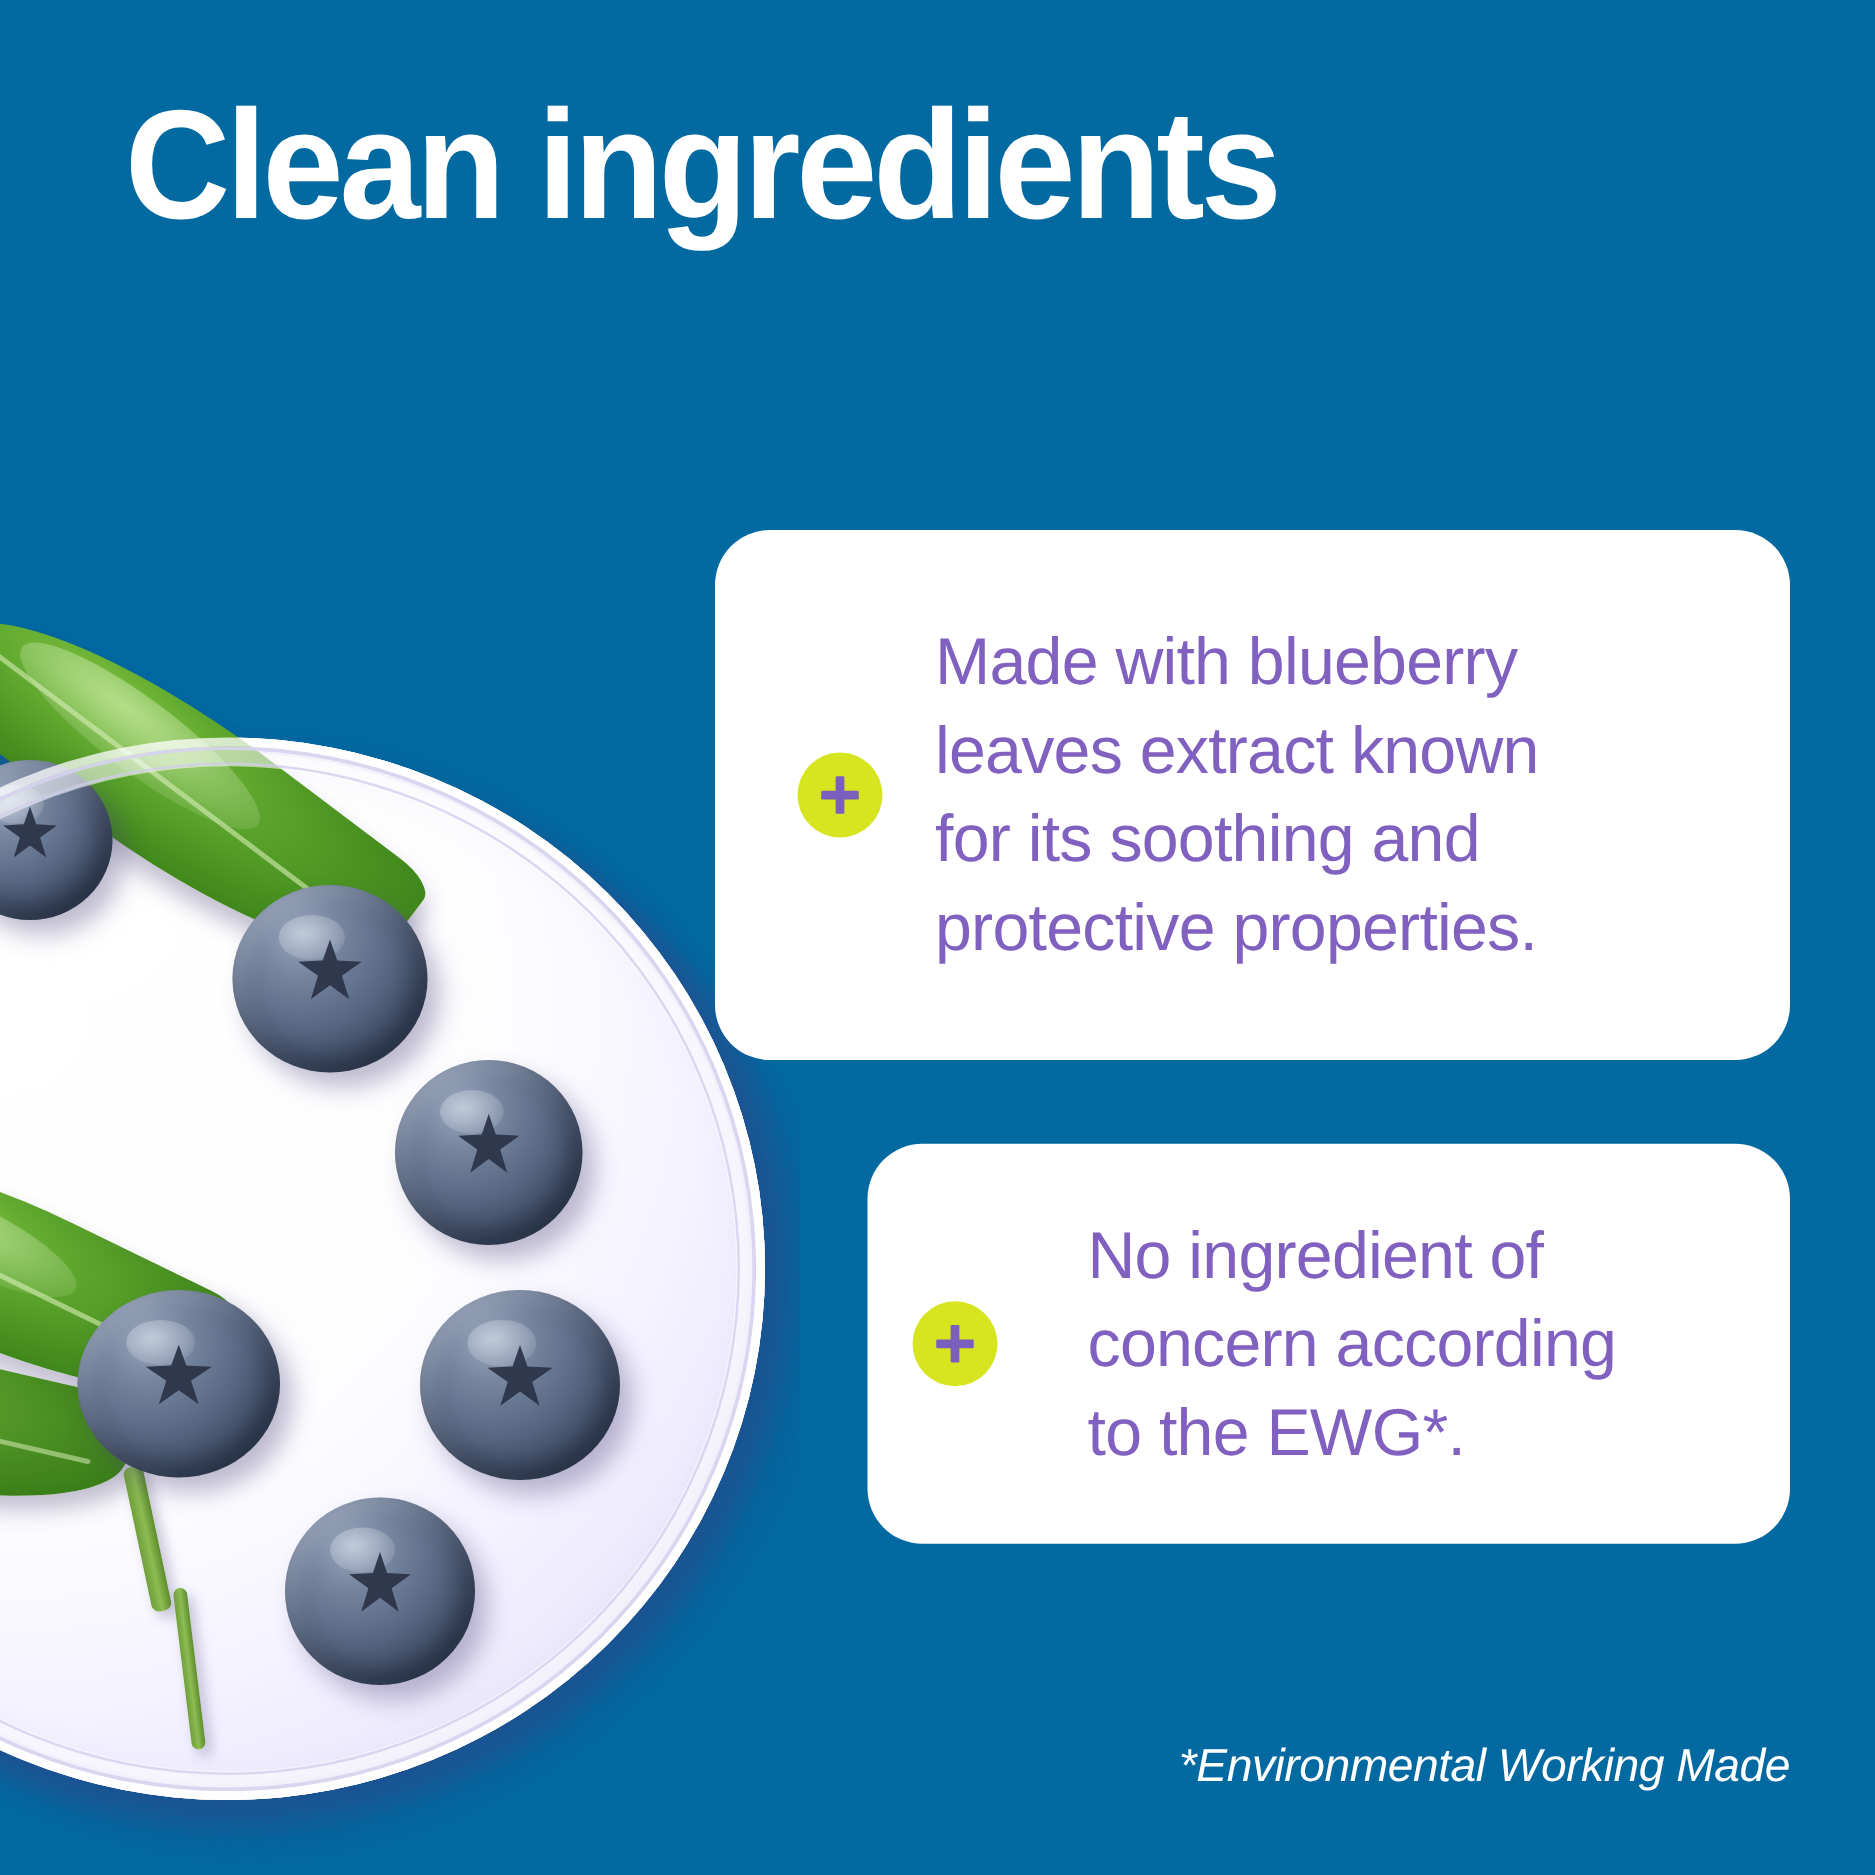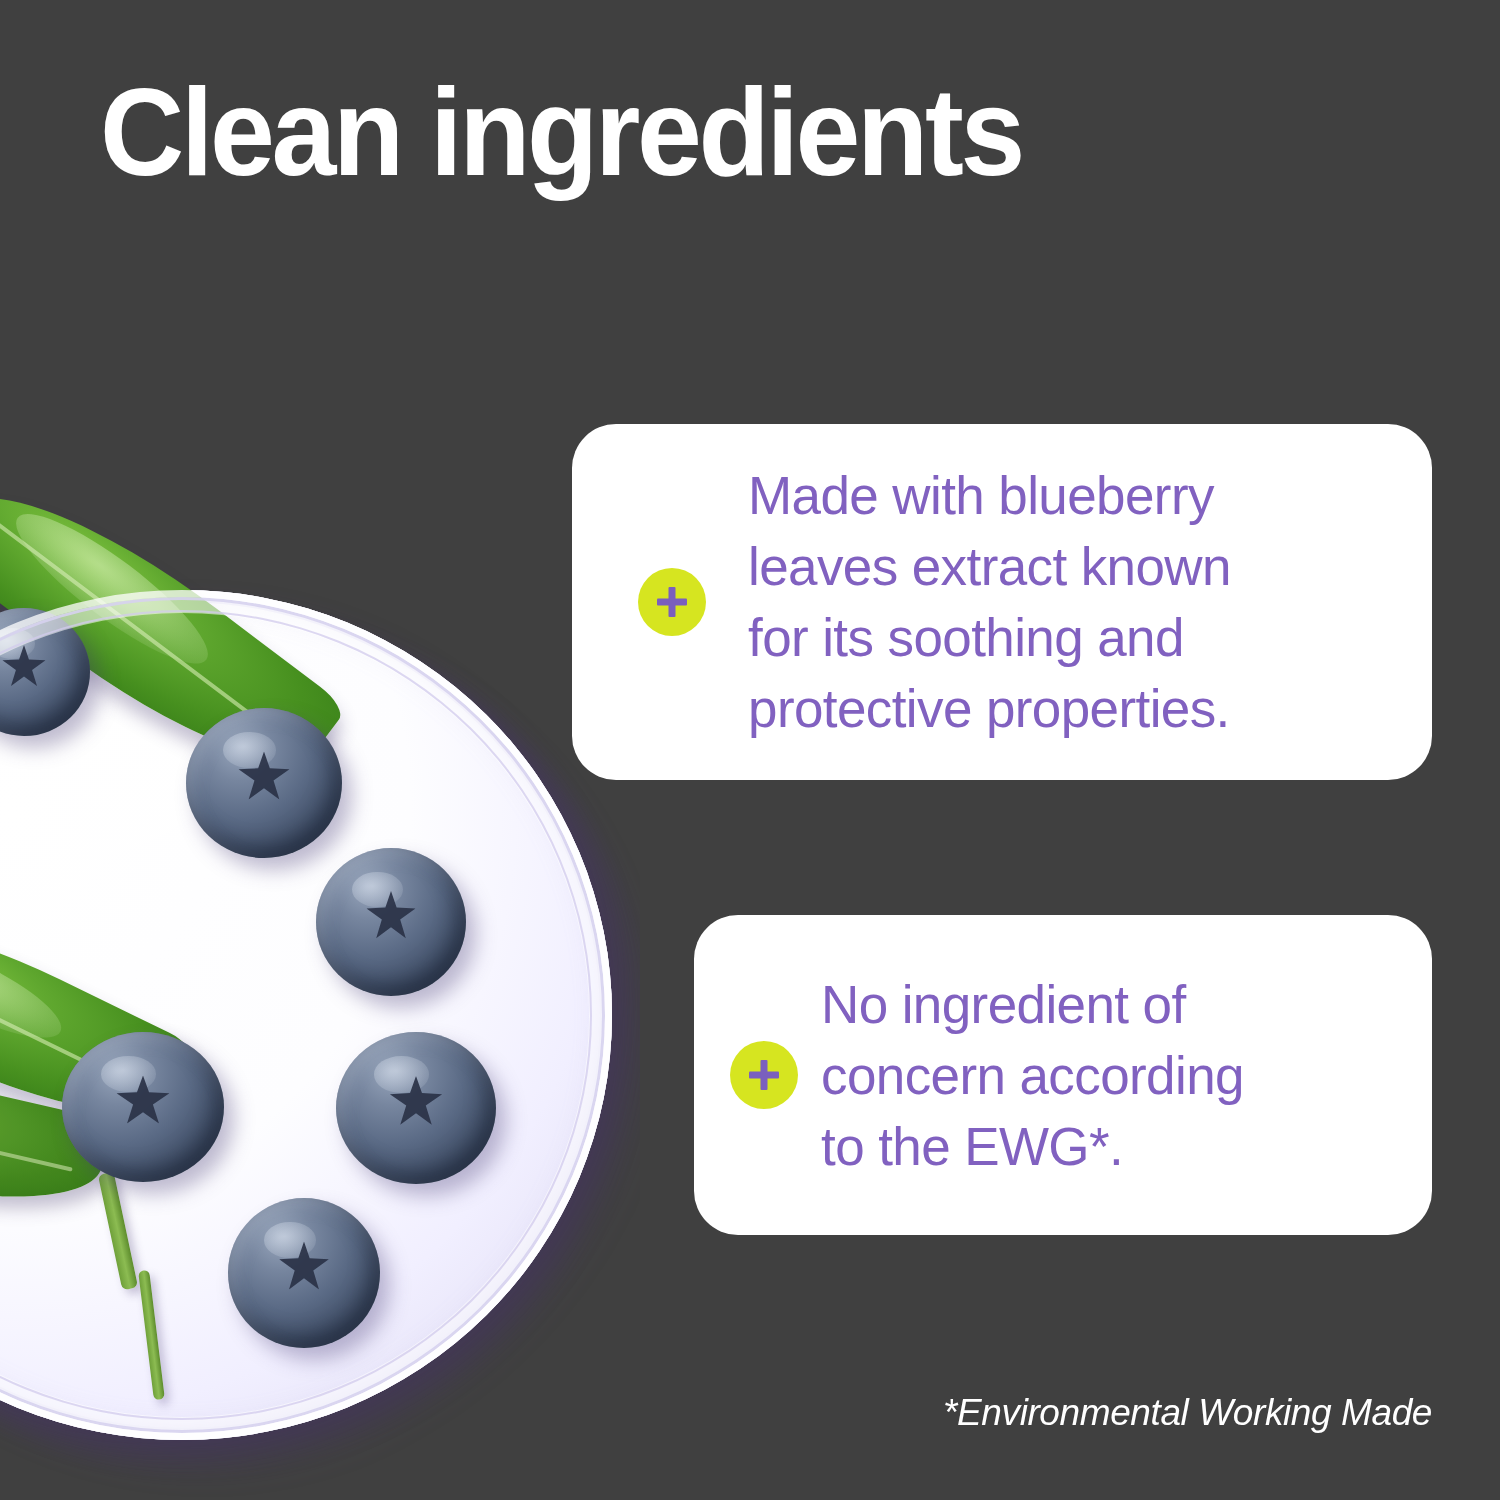--- a/index.html
+++ b/index.html
@@ -6,21 +6,21 @@
     margin: 0;
     padding: 0;
     background: #6f56a8;
   }
   #stage {
     position: relative;
     width: 1500px;
     height: 1500px;
     overflow: hidden;
     font-family: "Liberation Sans", "DejaVu Sans", sans-serif;
-    background: #404040;
+    background: #0369a1;
   }
 
   
   #page-title {
     position: absolute;
     left: 100px;
     top: 70px;
     width: 1200px;
     color: #ffffff;
     font-size: 124px;
@@ -203,25 +203,25 @@
   }
   .card-text {
     color: #8161c0;
     font-size: 53px;
     line-height: 71px;
     font-weight: 400;
     letter-spacing: -0.6px;
     white-space: pre-line;
   }
 
-  #card-1 { left: 572px; top: 424px; width: 860px; height: 356px; padding: 0 40px 0 66px; }
+  #card-1 { left: 572px; top: 424px; width: 860px; height: 424px; padding: 0 40px 0 66px; }
   #card-1 .card-text { margin-left: 42px; }
 
   #card-2 { left: 694px; top: 915px; width: 738px; height: 320px; padding: 0 40px 0 36px; }
-  #card-2 .card-text { margin-left: 23px; }
+  #card-2 .card-text { margin-left: 72px; }
 
   
   #footnote {
     position: absolute;
     right: 68px;
     top: 1392px;
     color: #ffffff;
     font-size: 37px;
     font-style: italic;
     font-weight: 400;

